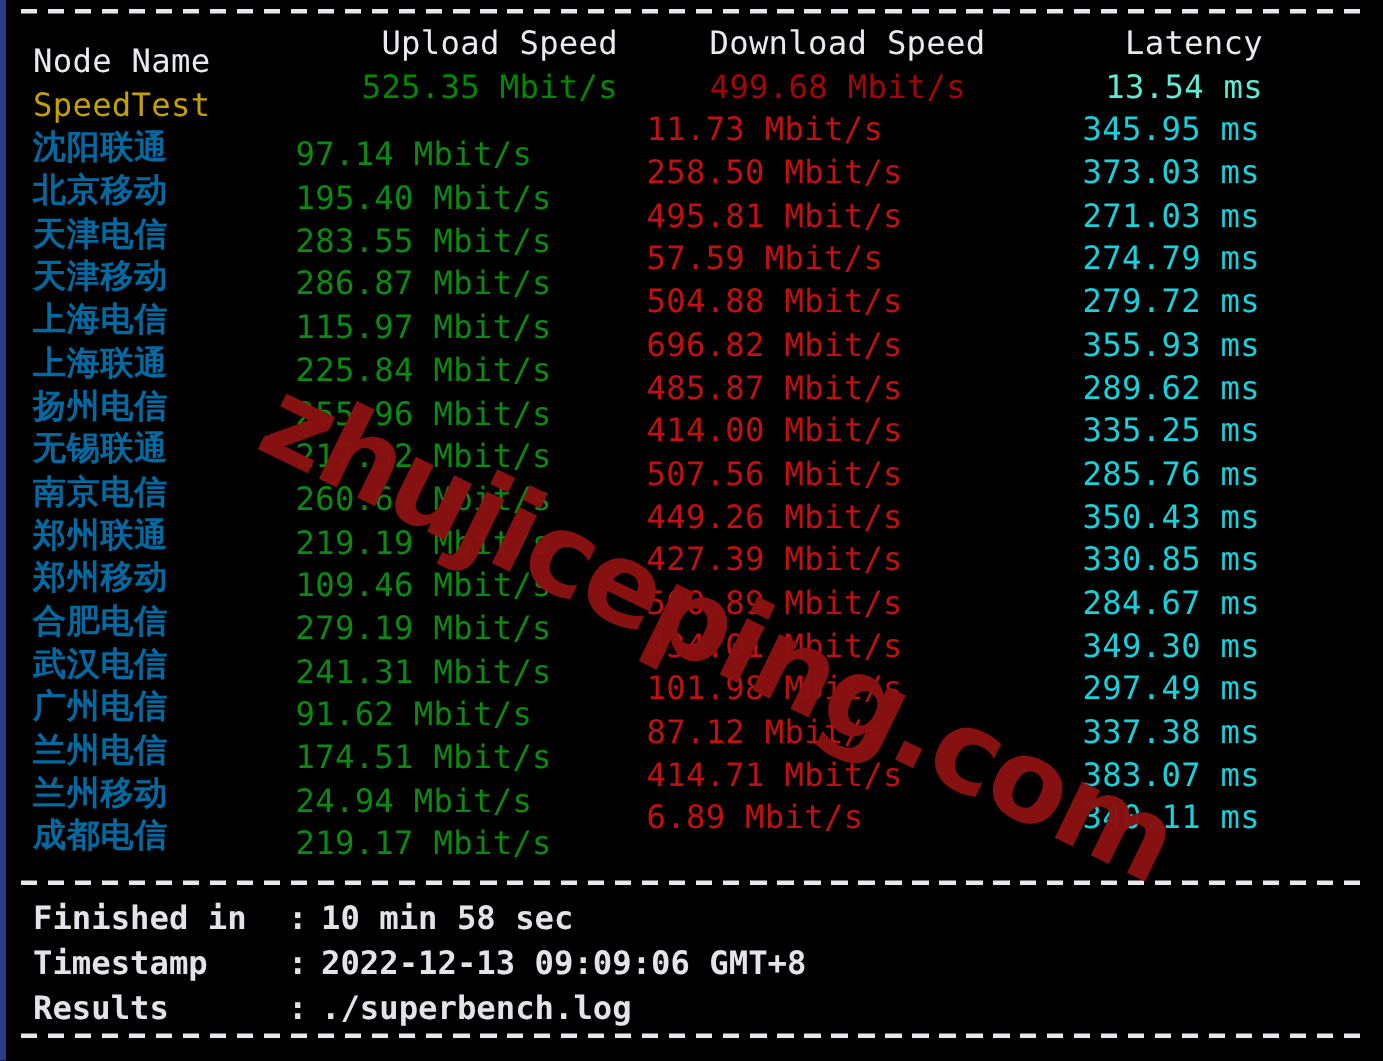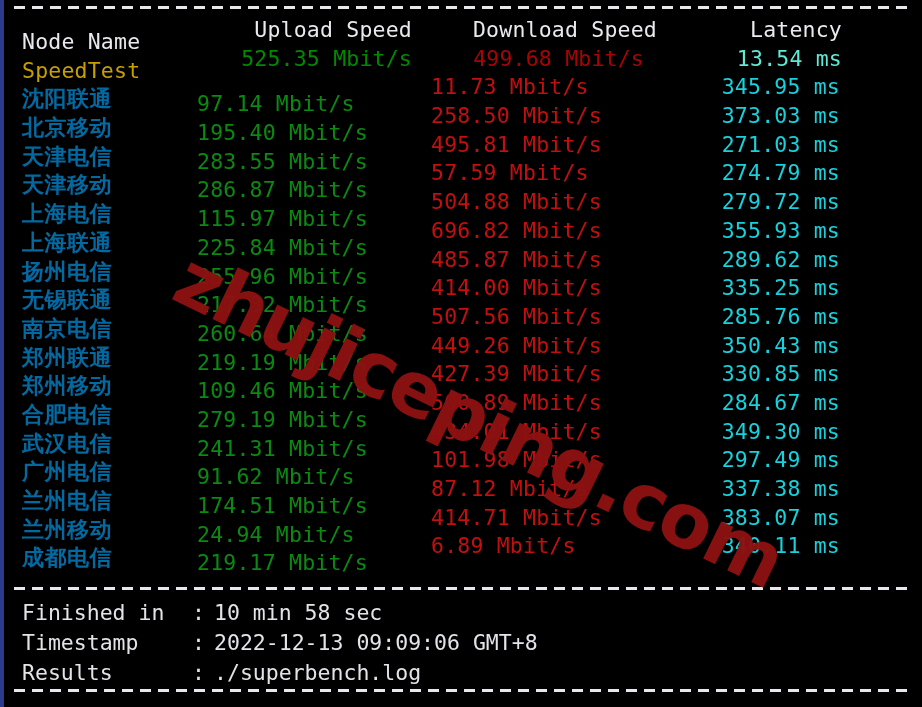--- a/index.html
+++ b/index.html
@@ -87,21 +87,21 @@
 
   
   #footer {
     position: absolute;
     top: 598px;
     left: 18px;
     font-size: 21.5px;
     line-height: 30px;
     color: #e3e3e8;
   }
-  .fline { white-space: pre; height: 30px; }
+  .fline { white-space: pre; height: 30px; font-weight: bold; }
   .flabel { display: inline-block; width: 170px; }
   .fsep   { display: inline-block; width: 22px; }
   .fval   { display: inline; }
 
   
   #watermark {
     position: absolute;
     left: 196px;
     top: 234px;
     transform: rotate(26deg);

